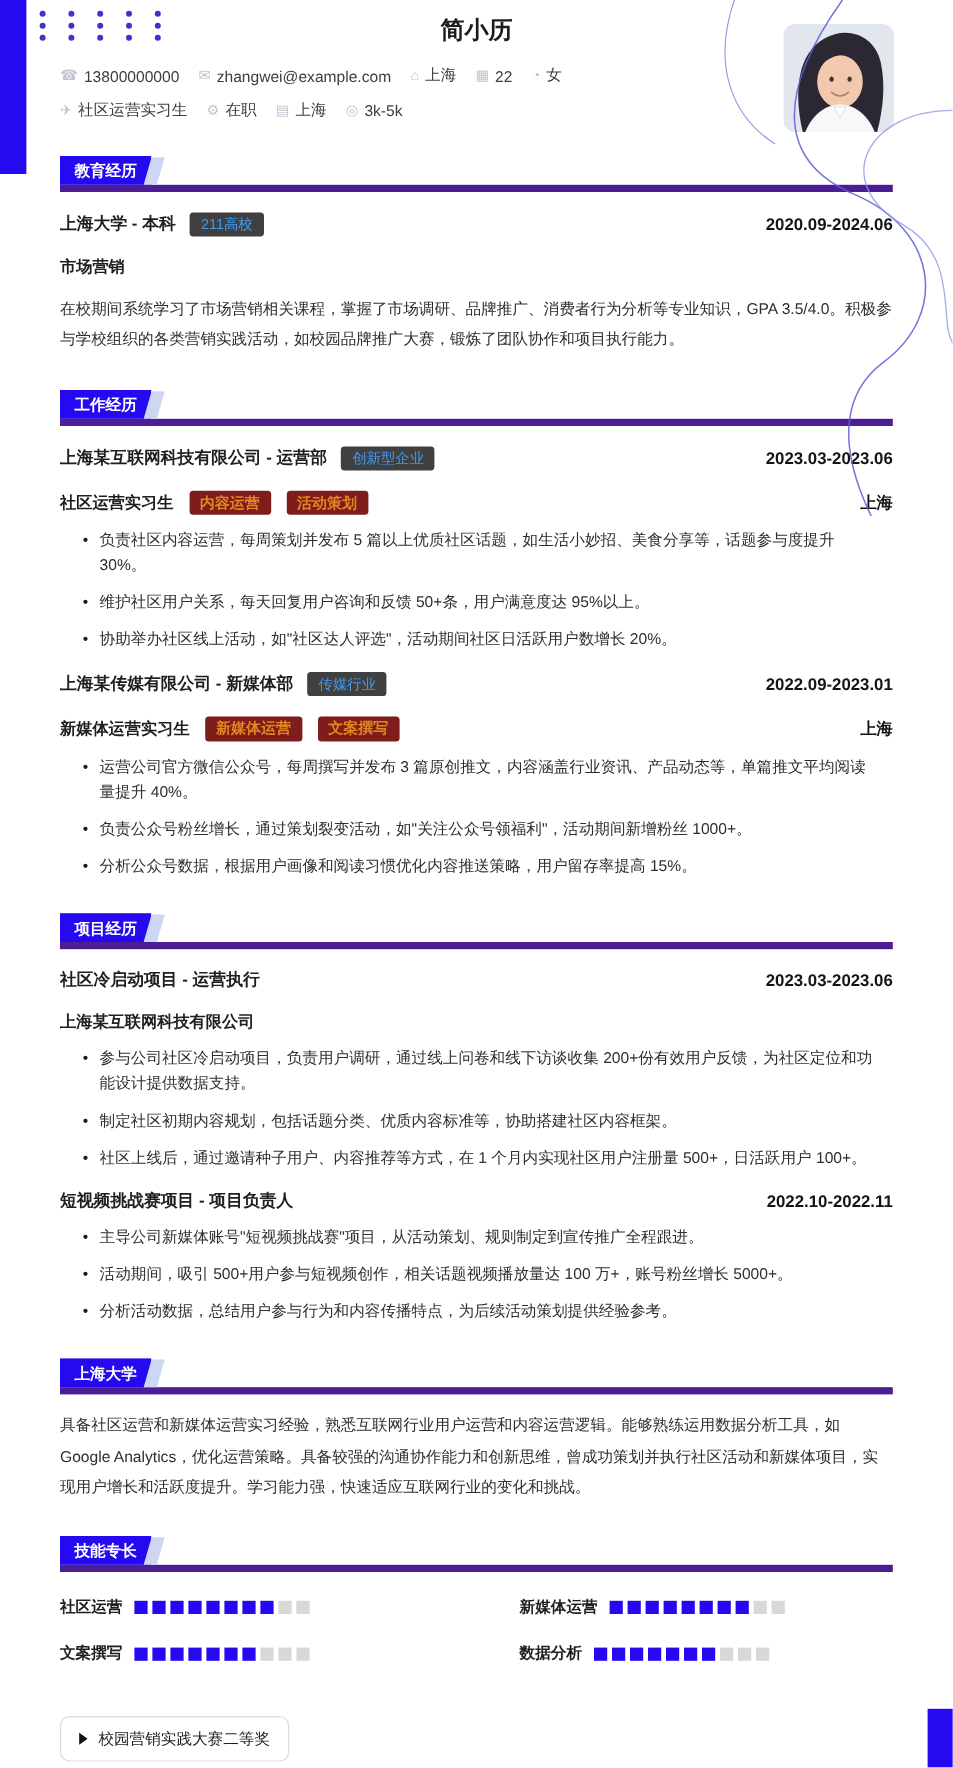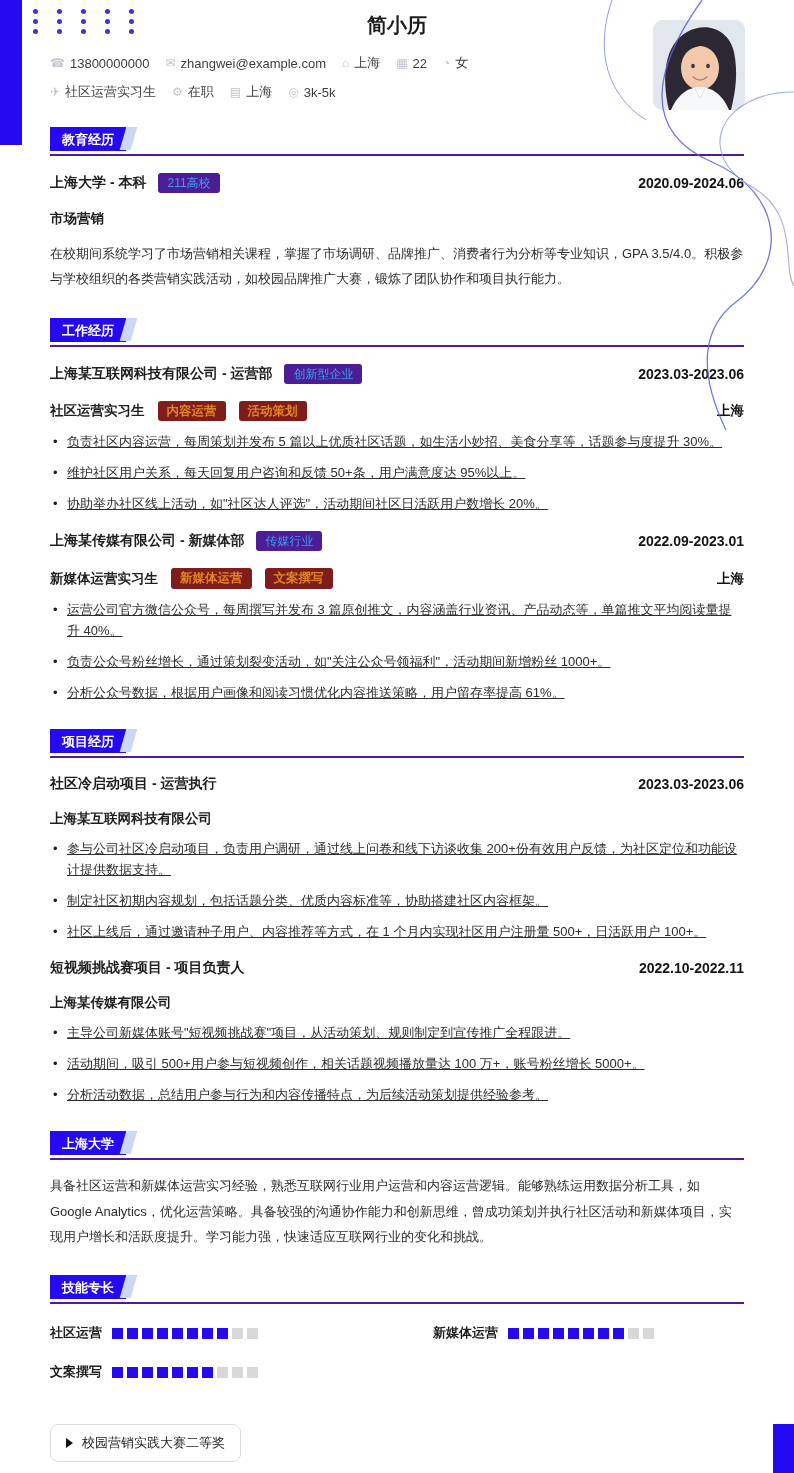--- a/index.html
+++ b/index.html
@@ -30,31 +30,31 @@
   .icon-email::before{content:"\2709";}
   .icon-location::before{content:"\2302";}
   .icon-age::before{content:"\25A6";}
   .icon-gender::before{content:"\25D4";}
   .icon-job::before{content:"\2708";}
   .icon-status::before{content:"\2699";}
   .icon-city::before{content:"\25A4";}
   .icon-salary::before{content:"\25CE";}
   
   .section{margin-top:26px;}
-  .sec-head{display:flex;align-items:flex-start;border-bottom:2px solid #4c1d95;height:27px;}
+  .sec-head{display:flex;align-items:flex-end;border-bottom:6px solid #4c1d95;height:27px;}
   .badge{background:var(--accent);color:#fff;font-size:13px;font-weight:bold;line-height:1;padding:6px 12px 5px;}
   .badge-tail{width:11px;height:23px;background:#cdd7f4;transform:skewX(-16deg);margin-left:-3px;}
   .row{display:flex;align-items:center;margin-top:17px;text-align:right;}
   .etitle{font-size:14px;font-weight:bold;color:var(--ink);}
   .edate{margin-left:auto;font-size:14px;font-weight:bold;color:#141414;white-space:nowrap;}
   .eloc{margin-left:auto;font-size:13.5px;font-weight:bold;color:#141414;}
-  .tag-blue{background:#4c1d95;color:#3f9bf0;font-size:12px;padding:4px 9px;border-radius:3px;margin-left:12px;line-height:1;}
+  .tag-blue{background:#404040;color:#3f9bf0;font-size:12px;padding:4px 9px;border-radius:3px;margin-left:12px;line-height:1;}
   .tag-orange{background:#7f1d1d;color:#e2861f;font-size:12.5px;font-weight:bold;padding:4px 9px;border-radius:3px;margin-left:13px;line-height:1;}
   .subtitle{font-size:13.5px;font-weight:bold;color:var(--ink);}
-  .bullets{list-style:none;margin:5px 0 0;padding:0;text-decoration:underline;}
+  .bullets{list-style:none;margin:5px 16px 0;padding:0;}
   .bullets li{position:relative;padding-left:17px;font-size:13px;line-height:1.62;margin-top:10px;color:var(--body);}
   .bullets li::before{content:"\2022";position:absolute;left:3px;top:0;color:#1a1a1a;}
   .para{font-size:13px;line-height:1.95;margin-top:13px;color:var(--body);}
   
   .skills-grid{display:grid;grid-template-columns:1fr 1fr;column-gap:72px;row-gap:21px;margin-top:20px;}
   .skill{display:flex;align-items:center;}
   .skill-label{font-size:13px;font-weight:bold;color:var(--ink);margin-right:10px;white-space:nowrap;}
   .squares{display:flex;gap:4px;}
   .sq{width:11px;height:11px;display:inline-block;}
   .sq.on{background:var(--accent);}
@@ -200,21 +200,21 @@
       </div>
       <div class="row">
         <span class="subtitle">新媒体运营实习生</span>
         <span class="tag-orange">新媒体运营</span>
         <span class="tag-orange">文案撰写</span>
         <span class="eloc">上海</span>
       </div>
       <ul class="bullets">
         <li>运营公司官方微信公众号，每周撰写并发布 3 篇原创推文，内容涵盖行业资讯、产品动态等，单篇推文平均阅读量提升 40%。</li>
         <li>负责公众号粉丝增长，通过策划裂变活动，如"关注公众号领福利"，活动期间新增粉丝 1000+。</li>
-        <li>分析公众号数据，根据用户画像和阅读习惯优化内容推送策略，用户留存率提高 61%。</li>
+        <li>分析公众号数据，根据用户画像和阅读习惯优化内容推送策略，用户留存率提高 15%。</li>
       </ul>
     </div>
   </div>
 
   <div class="section">
     <div class="sec-head">
       <div class="badge">项目经历</div>
       <div class="badge-tail"></div>
     </div>
 
@@ -231,23 +231,20 @@
         <li>制定社区初期内容规划，包括话题分类、优质内容标准等，协助搭建社区内容框架。</li>
         <li>社区上线后，通过邀请种子用户、内容推荐等方式，在 1 个月内实现社区用户注册量 500+，日活跃用户 100+。</li>
       </ul>
     </div>
 
     <div style="margin-top:8px;">
       <div class="row">
         <span class="etitle">短视频挑战赛项目 - 项目负责人</span>
         <span class="edate">2022.10-2022.11</span>
       </div>
-      <div class="row">
-        <span class="subtitle">上海某传媒有限公司</span>
-      </div>
       <ul class="bullets">
         <li>主导公司新媒体账号"短视频挑战赛"项目，从活动策划、规则制定到宣传推广全程跟进。</li>
         <li>活动期间，吸引 500+用户参与短视频创作，相关话题视频播放量达 100 万+，账号粉丝增长 5000+。</li>
         <li>分析活动数据，总结用户参与行为和内容传播特点，为后续活动策划提供经验参考。</li>
       </ul>
     </div>
   </div>
 
   <div class="section">
     <div class="sec-head">
@@ -301,20 +298,35 @@
             <span class="sq on"></span>
             <span class="sq on"></span>
             <span class="sq on"></span>
             <span class="sq on"></span>
             <span class="sq on"></span>
             <span class="sq off"></span>
             <span class="sq off"></span>
             <span class="sq off"></span>
           </span>
       </div>
+      <div class="skill">
+        <span class="skill-label">数据分析</span>
+        <span class="squares">
+            <span class="sq on"></span>
+            <span class="sq on"></span>
+            <span class="sq on"></span>
+            <span class="sq on"></span>
+            <span class="sq on"></span>
+            <span class="sq on"></span>
+            <span class="sq on"></span>
+            <span class="sq off"></span>
+            <span class="sq off"></span>
+            <span class="sq off"></span>
+          </span>
+      </div>
     </div>
   </div>
 
   <div class="section">
     <div class="pill">
       <span class="arrow"></span>
       <span>校园营销实践大赛二等奖</span>
     </div>
   </div>
 

